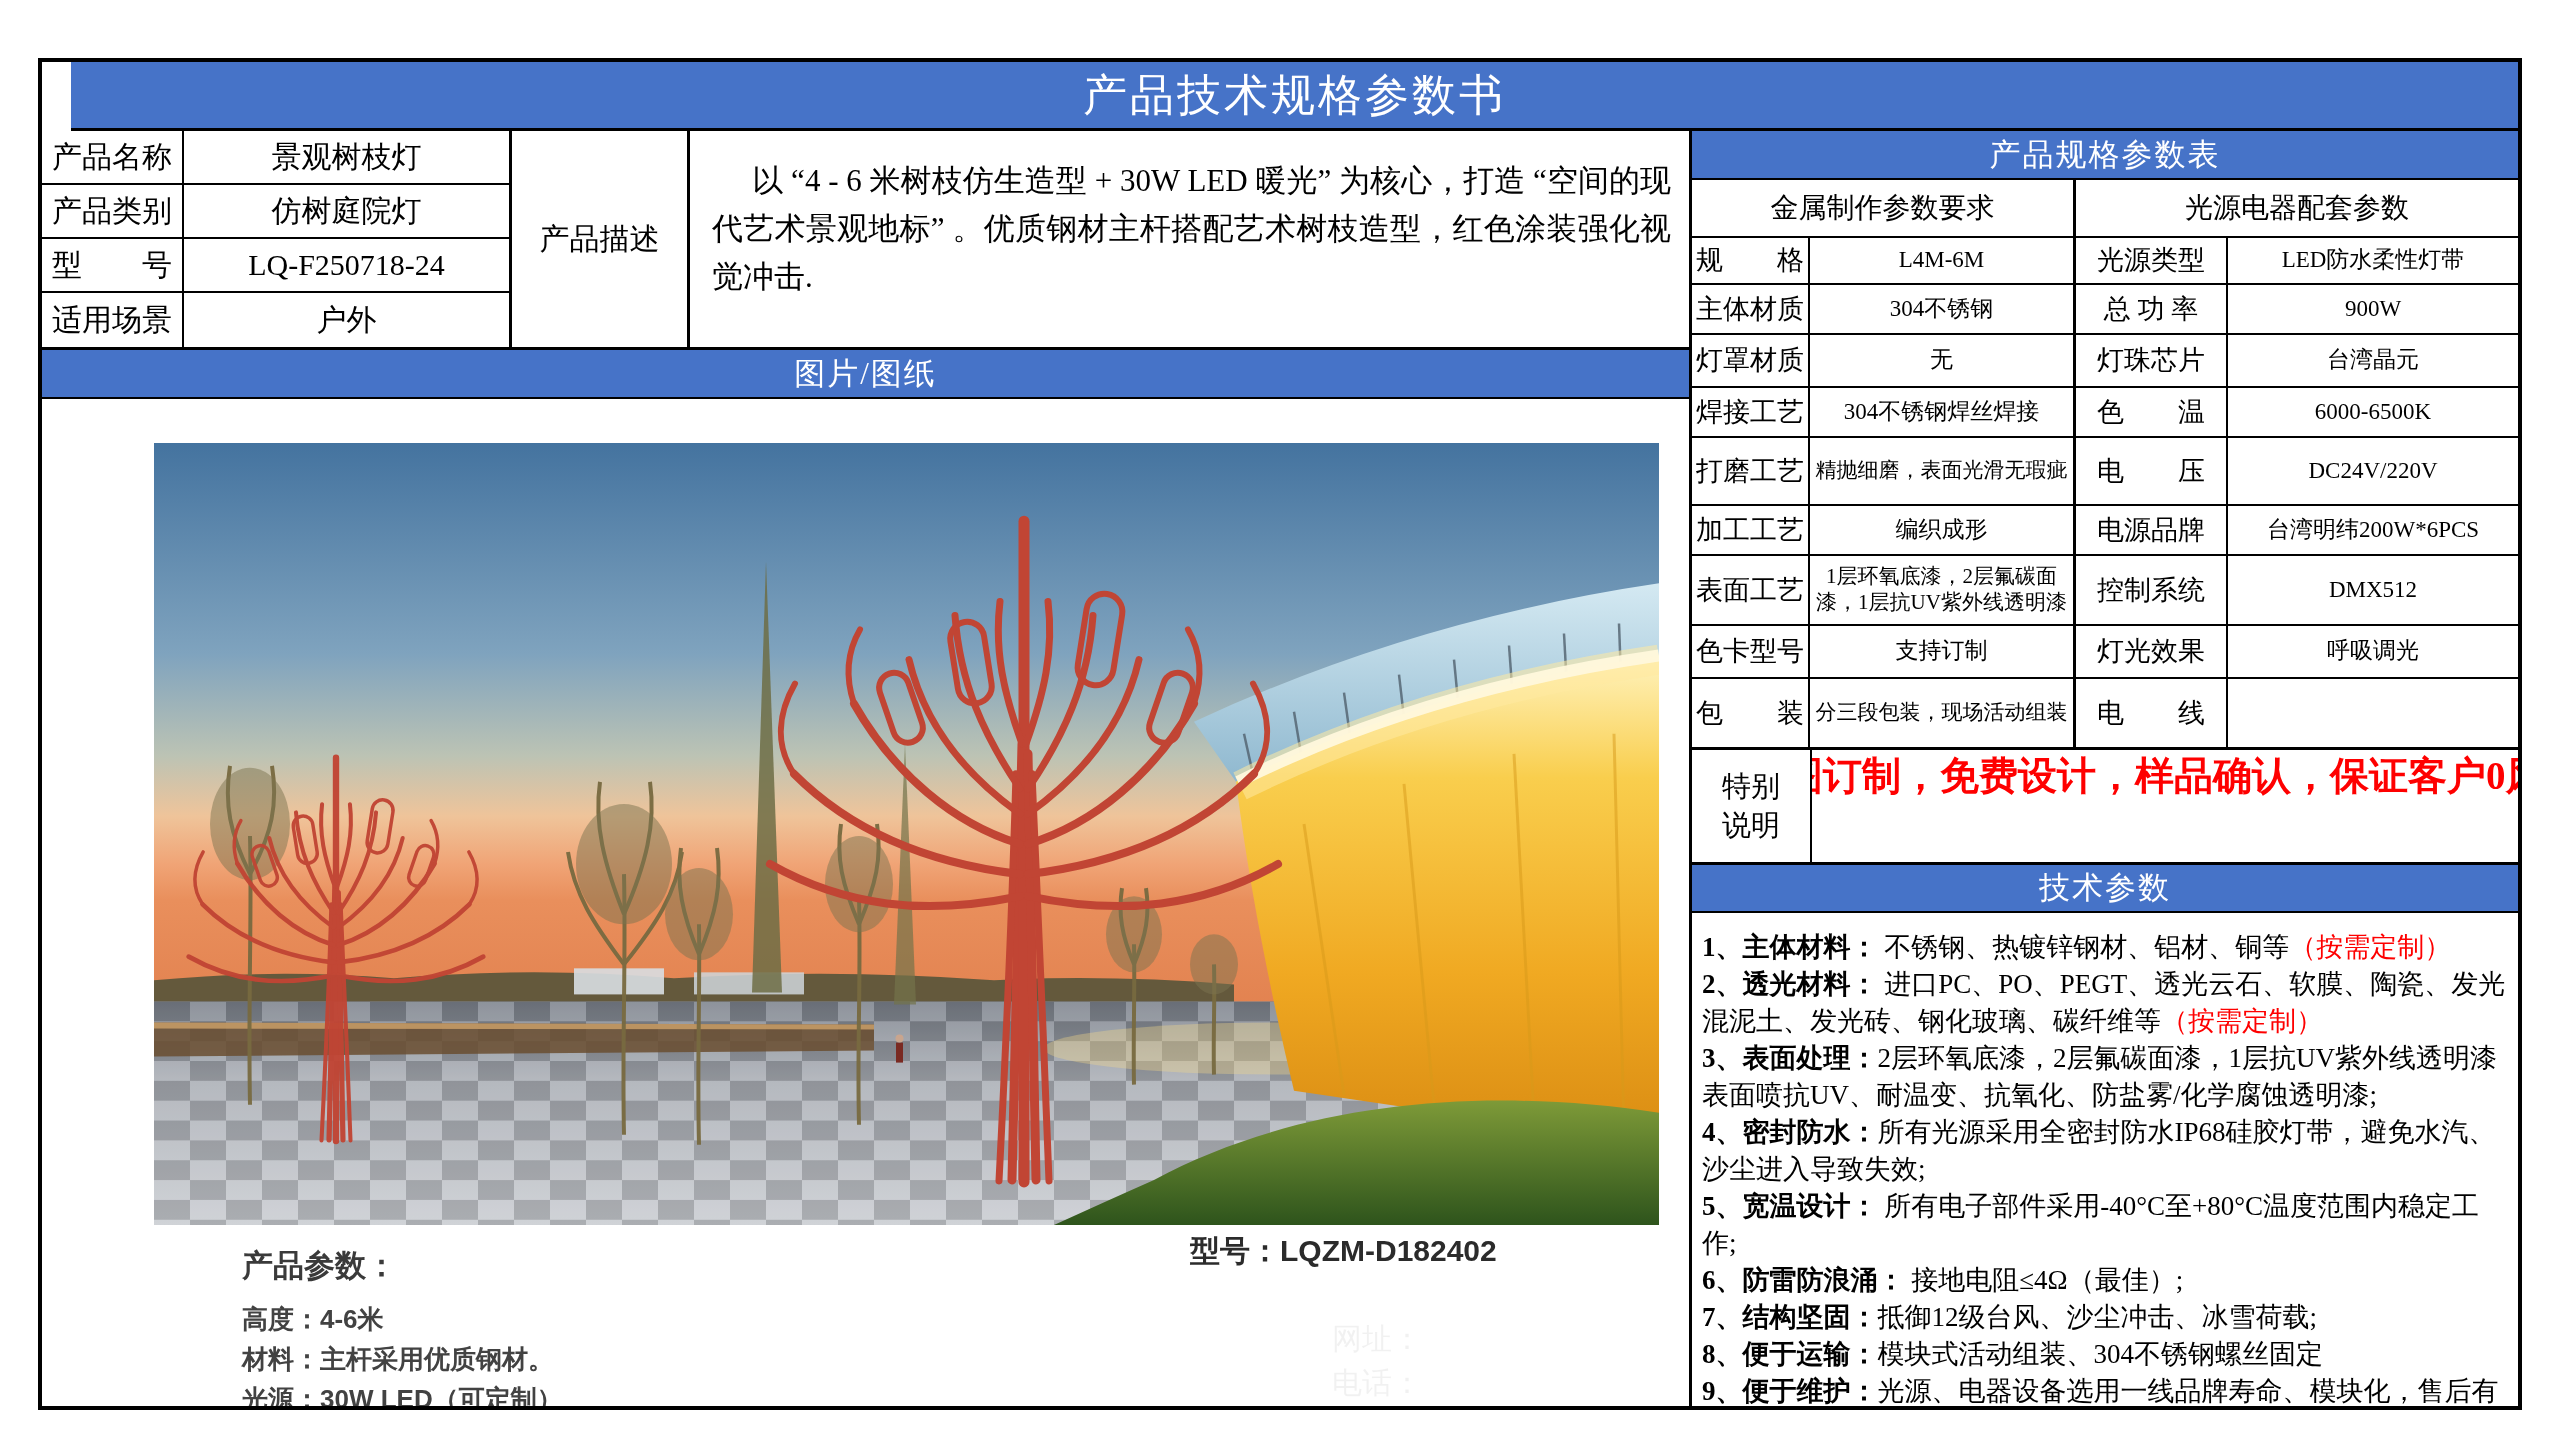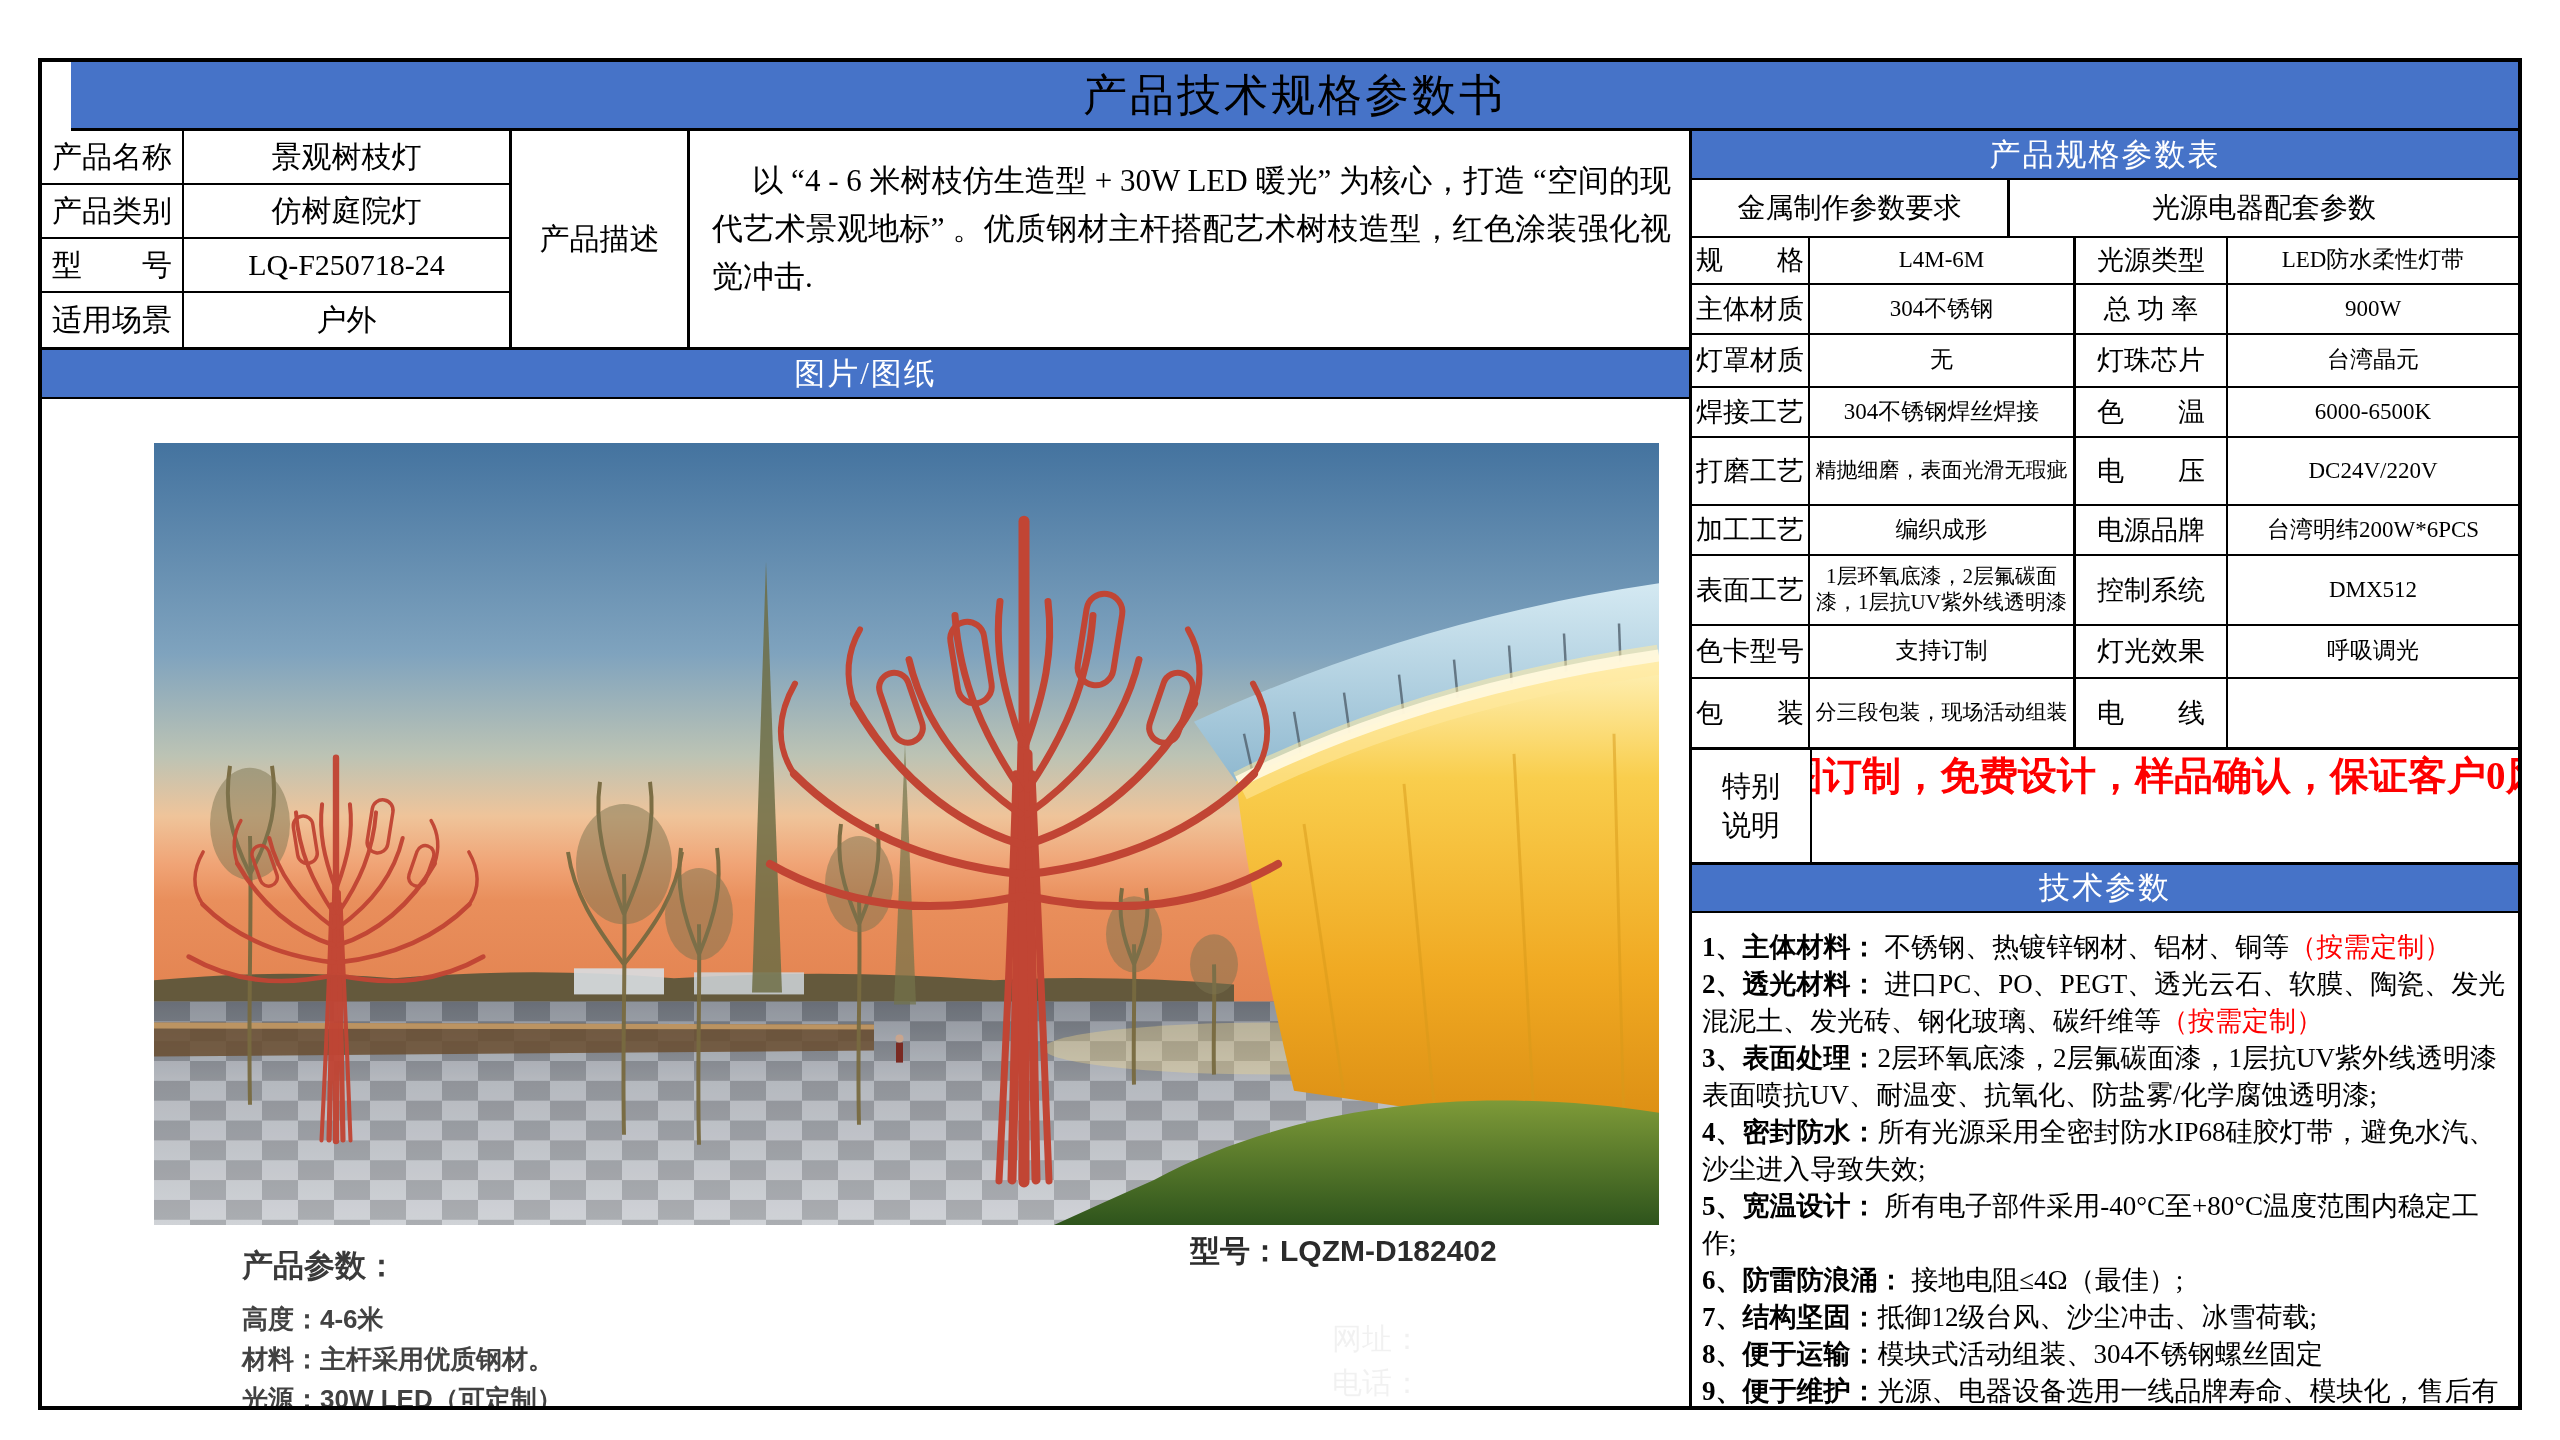--- a/index.html
+++ b/index.html
@@ -2,21 +2,21 @@
 <html><head>
 <meta charset="utf-8">
 <style>
   html,body{margin:0;padding:0;background:#ffffff;}
   body{width:2560px;height:1440px;position:relative;overflow:hidden;
        font-family:"Liberation Serif","DejaVu Serif",serif;color:#000;}
   .frame{position:absolute;left:38px;top:58px;width:2484px;height:1352px;
          border:4px solid #000;box-sizing:border-box;background:#fff;}
   .titlebar{height:66px;background:#4673C8;border-bottom:3px solid #000;
             display:flex;align-items:center;justify-content:center;
-            color:#000000;font-size:44px;letter-spacing:3px;font-weight:500;margin-left:29px;}
+            color:#ffffff;font-size:44px;letter-spacing:3px;font-weight:500;margin-left:29px;}
   .main{display:flex;height:calc(100% - 69px);}
   .left{width:1650px;border-right:3px solid #000;box-sizing:border-box;
         display:flex;flex-direction:column;}
   .right{flex:1;display:flex;flex-direction:column;min-width:0;}
 
   
   .info{height:216px;display:flex;}
   .info-table{width:470px;border-right:3px solid #000;box-sizing:border-box;
               display:grid;grid-template-columns:142px 1fr;grid-template-rows:1fr 1fr 1fr 1fr;}
   .info-table .cell{display:flex;align-items:center;justify-content:center;
@@ -44,21 +44,21 @@
   .params{position:absolute;left:200px;top:846px;font-family:"Liberation Sans","DejaVu Sans",sans-serif;
           color:#424242;font-weight:700;}
   .params .pt{font-size:31px;margin-bottom:12px;color:#3a3a3a;}
   .params .pl{font-size:26px;line-height:40px;}
   .watermark{position:absolute;left:1290px;top:918px;opacity:0.05;color:#000;
              font-family:"Liberation Sans",sans-serif;font-size:30px;line-height:44px;}
 
   
   .subhead{height:56px;display:flex;border-bottom:2px solid #000;flex:0 0 auto;}
   .subhead div{display:flex;align-items:center;justify-content:center;font-size:28px;}
-  .subhead .sh1{width:318px;border-right:3px solid #000;box-sizing:border-box;}
+  .subhead .sh1{width:384px;border-right:3px solid #000;box-sizing:border-box;}
   .subhead .sh2{flex:1;}
   .spec-grid{display:grid;grid-template-columns:118px 266px 152px 1fr;
              grid-template-rows:47px 50px 53px 50px 68px 50px 70px 53px 1fr;
              height:509px;flex:0 0 auto;}
   .spec-grid .sc{display:flex;align-items:center;justify-content:center;text-align:center;
                  border-bottom:2px solid #000;border-right:2px solid #000;
                  overflow:hidden;padding:0 4px;line-height:1.22;}
   .spec-grid .c2{border-right:3px solid #000;}
   .spec-grid .c4{border-right:none;}
   .spec-grid .lab{font-size:27px;}

